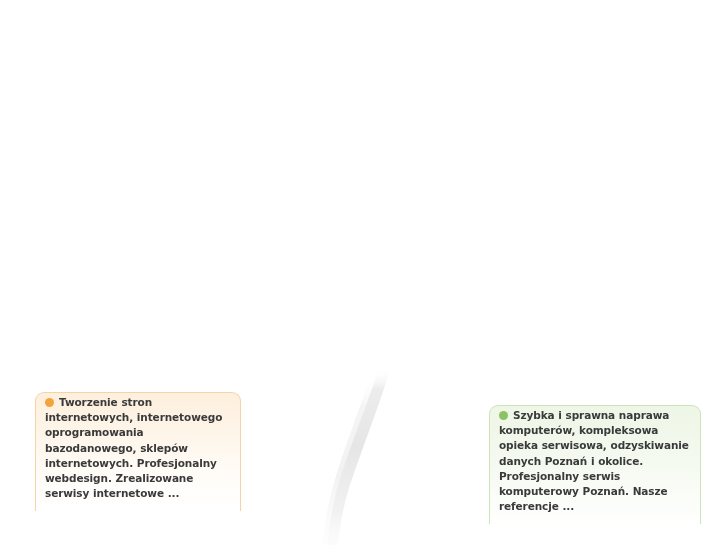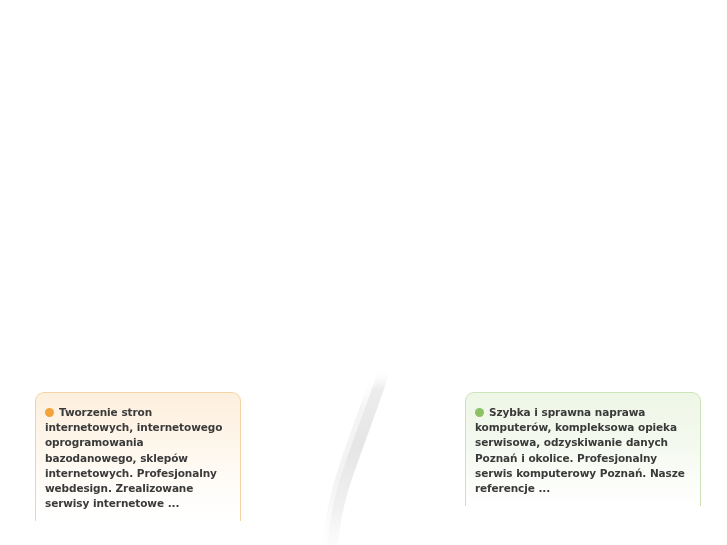--- a/index.html
+++ b/index.html
@@ -41,21 +41,21 @@
     height: 110px;
     display: flex;
     justify-content: space-between;
     align-items: flex-start;
   }
 
   .teaser {
     width: 206px;
     box-sizing: border-box;
     border-radius: 9px 9px 0 0;
-    padding: 12px 10px 10px 9px;
+    padding: 2px 10px 10px 9px;
     position: relative;
   }
 
   .teaser-body {
     font-size: 10.5px;
     line-height: 15.2px;
     font-weight: bold;
     color: #3a3a3a;
     letter-spacing: -0.1px;
     word-spacing: 0.2px;
@@ -85,25 +85,26 @@
     width: 206px;
     background: linear-gradient(to bottom, rgba(225,241,250,0.95) 0%, rgba(234,245,252,0.9) 40%, rgba(248,252,254,0.6) 80%, rgba(255,255,255,0) 100%);
     border-top: 1px solid #aed9ee;
     border-left: 1px solid #aed9ee;
     border-right: 1px solid #aed9ee;
   }
   .bullet.blue { background: #4c9fd6; }
 
   
   .teaser.green {
-    width: 236px;
+    width: 212px;
     background: linear-gradient(to bottom, #eef6e6 0%, #f3f9ee 40%, #fbfdf9 80%, #ffffff 100%);
     border-top: 1px solid #cde3b9;
     border-left: 1px solid #cde3b9;
     border-right: 1px solid #cde3b9;
+    margin-top: 13px;
   }
   .bullet.green { background: #8cc264; }
 </style>
 </head>
 <body>
 
 <div id="page">
 
   <svg id="swoosh" viewBox="0 0 727 545" xmlns="http://www.w3.org/2000/svg">
     <defs>

